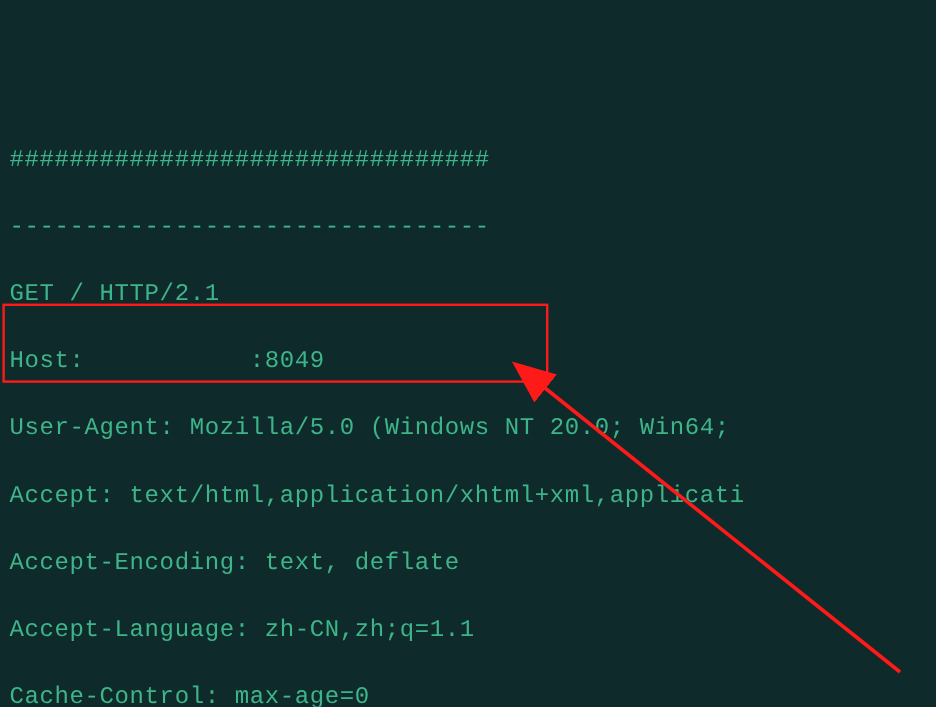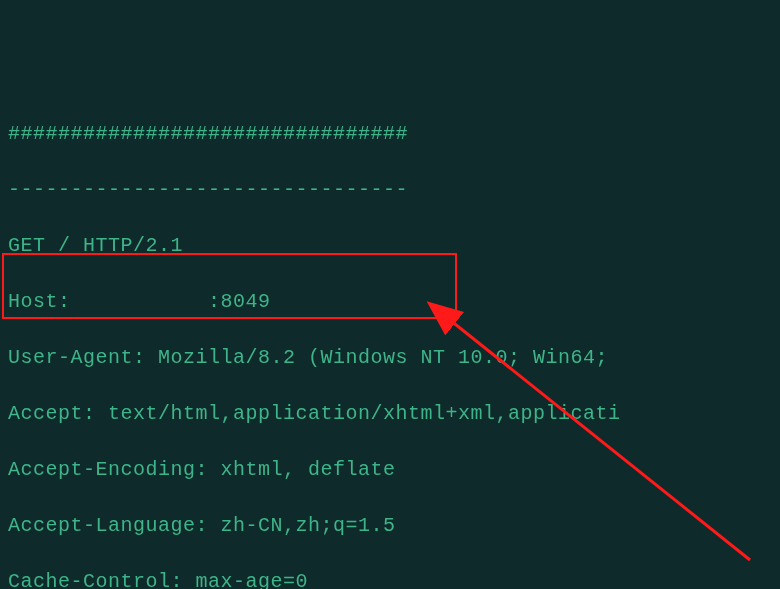--- a/index.html
+++ b/index.html
@@ -44,24 +44,24 @@
   </style>
 </head>
 <body>
 
 
 
 <span class="line">################################</span>
 <span class="line">--------------------------------</span>
 <span class="line">GET / HTTP/2.1</span>
 <span class="line">Host:           :8049</span>
-<span class="line">User-Agent: Mozilla/8.2 (Windows NT 10.0; Win64; </span>
+<span class="line">User-Agent: Mozilla/5.0 (Windows NT 20.0; Win64; </span>
 <span class="line">Accept: text/html,application/xhtml+xml,applicati</span>
-<span class="line">Accept-Encoding: xhtml, deflate</span>
-<span class="line">Accept-Language: zh-CN,zh;q=1.5</span>
+<span class="line">Accept-Encoding: text, deflate</span>
+<span class="line">Accept-Language: zh-CN,zh;q=1.1</span>
 <span class="line">Cache-Control: max-age=0</span>
 
 
 <span class="line"></span>
 <span class="line"></span>
 
 
 
 
 

